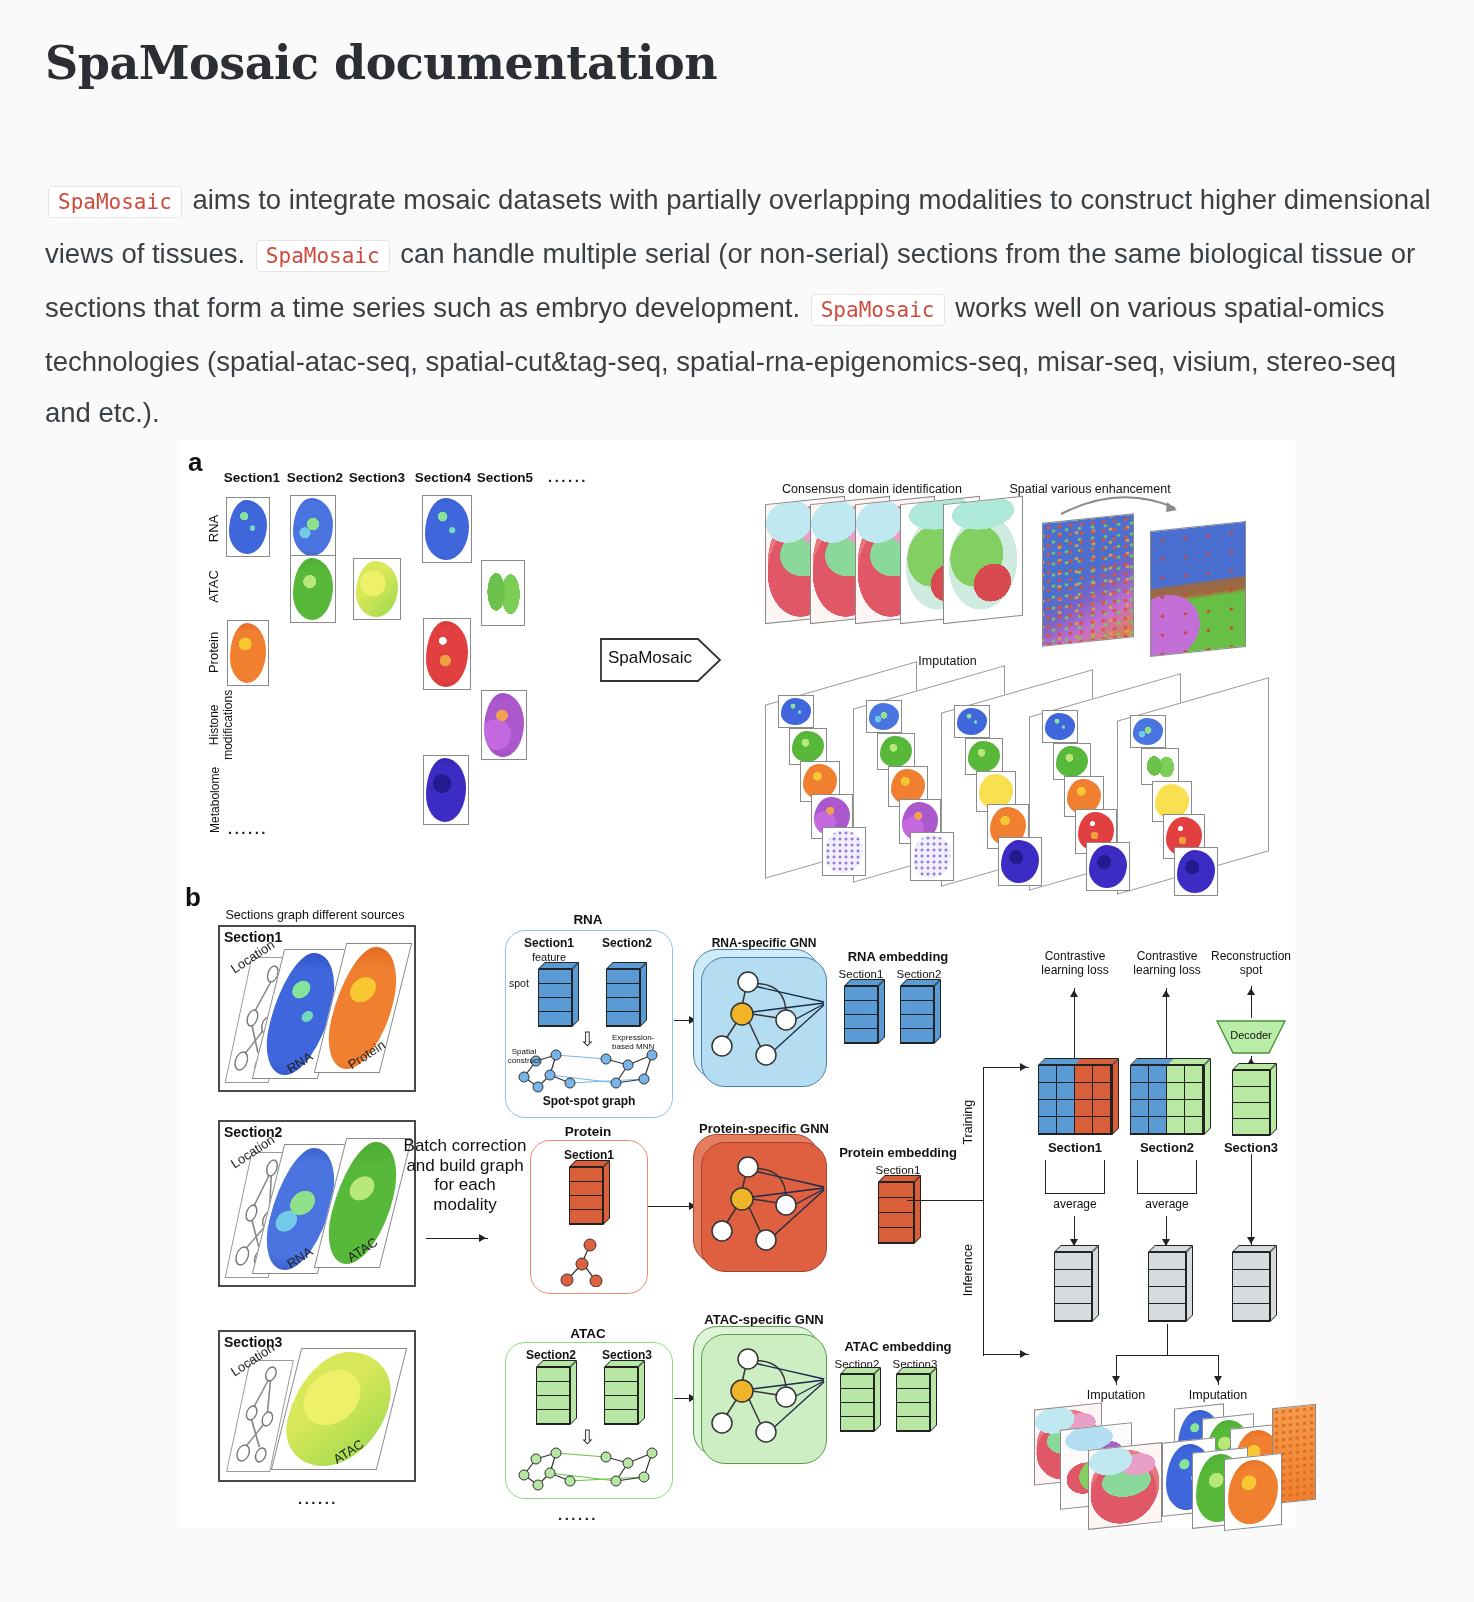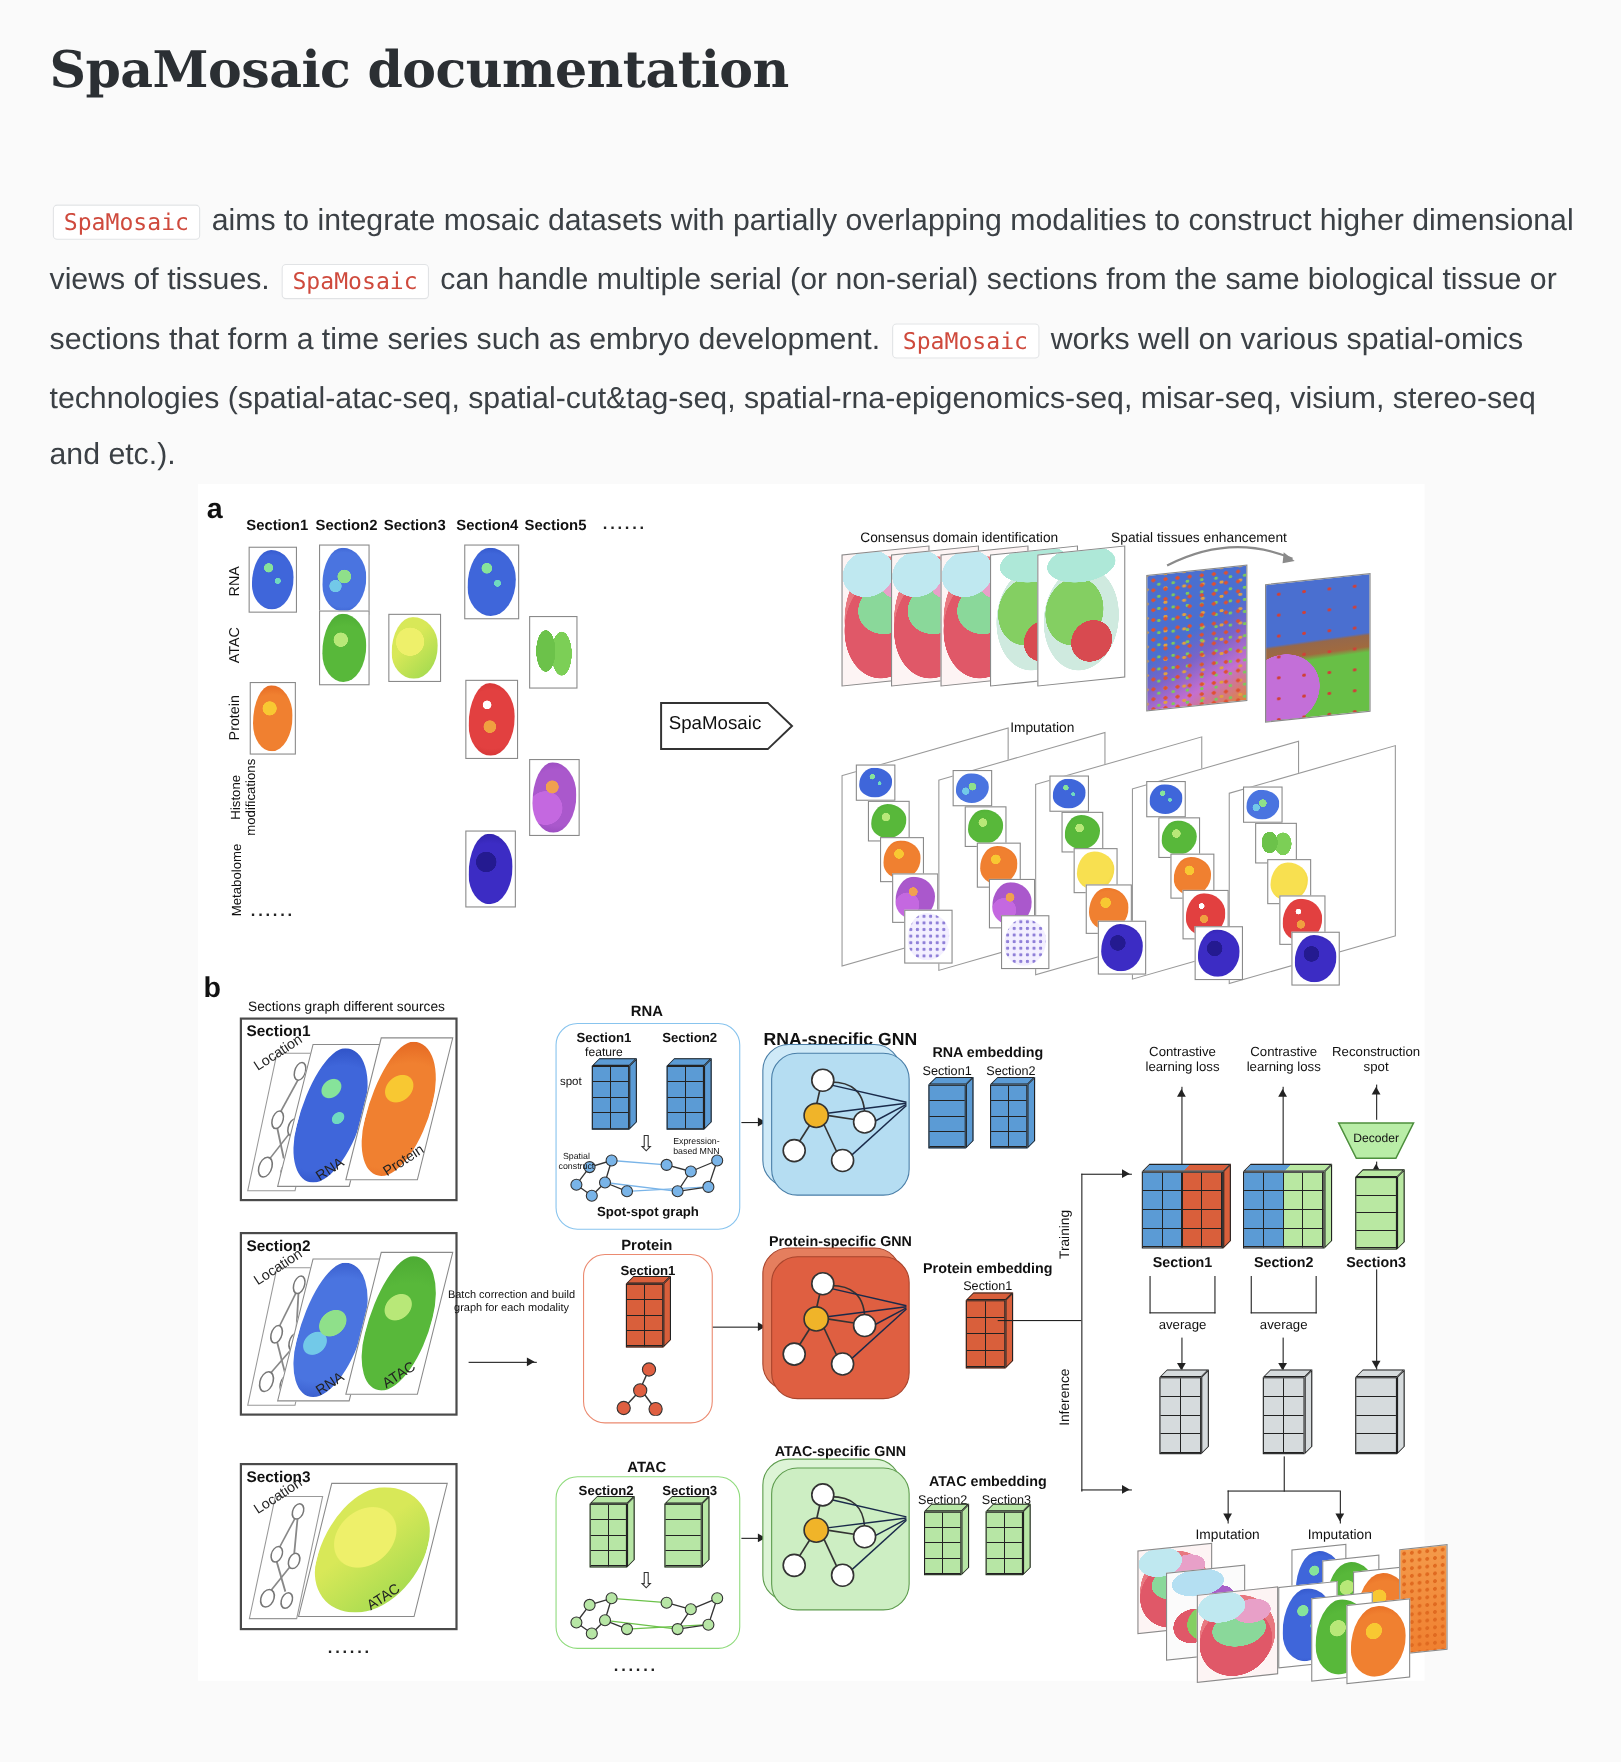--- a/index.html
+++ b/index.html
@@ -128,21 +128,21 @@
       </svg>
     <div class="lbl ctr" style="left:420px;top:208px;width:100px;font-size:17px">SpaMosaic</div>
 
     <div class="lbl ctr" style="left:567px;top:42px;width:250px;font-size:12.5px">Consensus domain identification</div>
     <div class="panel dmA" style="left:585px;top:60px;width:80px;height:120px"></div>
     <div class="panel dmA" style="left:630px;top:60px;width:80px;height:120px"></div>
     <div class="panel dmA" style="left:675px;top:60px;width:80px;height:120px"></div>
     <div class="panel dmB" style="left:720px;top:60px;width:80px;height:120px"></div>
     <div class="panel dmB" style="left:763px;top:60px;width:80px;height:120px"></div>
 
-    <div class="lbl ctr" style="left:800px;top:42px;width:220px;font-size:12.5px">Spatial tissues enhancement</div>
+    <div class="lbl ctr" style="left:800px;top:42px;width:220px;font-size:12.5px">Spatial various enhancement</div>
     <svg class="asvg" style="left:875px;top:50px" width="130" height="26">
         <path d="M6,24 Q65,-6 120,18" fill="none" stroke="#8a8a8a" stroke-width="2"></path>
         <polygon points="122,20 112,12 111,22" fill="#8a8a8a"></polygon>
       </svg>
     <div class="panel noisy" style="left:862px;top:78px;width:92px;height:124px"></div>
     <div class="panel clean" style="left:970px;top:86px;width:96px;height:126px"></div>
 
     <div class="lbl ctr" style="left:720px;top:214px;width:95px;font-size:12.5px">Imputation</div>
     <div class="iplane" style="left:585px;top:243px;width:150px;height:172px"></div>
     <div class="iplane" style="left:673px;top:247px;width:150px;height:172px"></div>
@@ -302,21 +302,21 @@
       </div>
       <div class="rlbl" style="left:8px;top:20px">Location</div>
       <div class="tplane" style="left:66px;top:16px;width:106px;height:122px">
           <div class="bl t-yellowgreen"></div>
         </div>
       <div class="rlbl" style="left:112px;top:112px">ATAC</div>
     </div>
 
     <div class="dots" style="left:118px;top:1050px">......</div>
 
-    <div class="lbl ctr" style="left:222px;top:732px;width:126px;font-size:10px">Batch correction and build graph for each modality</div>
+    <div class="lbl ctr" style="left:222px;top:696px;width:126px;font-size:17px">Batch correction and build graph for each modality</div>
     <div class="ar-r" style="left:246px;top:798px;width:62px"></div>
 
     <div class="lbl b ctr" style="left:355px;top:472px;width:106px;font-size:13.5px">RNA</div>
     <div class="mod" style="left:325px;top:490px;width:166px;height:186px;border-color:#88c4ee">
       <div class="lbl b ctr" style="left:10px;top:6px;width:66px;font-size:12px">Section1</div>
       <div class="lbl b ctr" style="left:88px;top:6px;width:66px;font-size:12px">Section2</div>
       <div class="lbl ctr" style="left:10px;top:20px;width:66px;font-size:11px">feature</div>
       <div class="lbl" style="left:3px;top:46px;font-size:10.5px">spot</div>
       <div class="cb cb2" style="left:32px;top:38px;width:34px;height:58px;--c:#5b9bd5"></div>
       <div class="cb cb2" style="left:100px;top:38px;width:34px;height:58px;--c:#5b9bd5"></div>
@@ -403,21 +403,21 @@
           <circle cx="132" cy="36" r="5" fill="#b7e6a5" stroke="#333"></circle>
       </svg>
     </div>
 
     <div class="dots" style="left:378px;top:1066px">......</div>
 
     <div class="ar-r" style="left:494px;top:580px;width:24px"></div>
     <div class="ar-r" style="left:468px;top:766px;width:50px"></div>
     <div class="ar-r" style="left:494px;top:958px;width:24px"></div>
 
-    <div class="lbl b ctr" style="left:513px;top:497px;width:142px;font-size:16px">RNA-specific GNN</div>
+    <div class="lbl b ctr" style="left:513px;top:497px;width:142px;font-size:12px">RNA-specific GNN</div>
     <div class="gnnb" style="left:513px;top:509px;width:124px;height:128px;background:#cfeaf8;border-color:#4a7fa8"></div>
     <div class="gnnf" style="left:521px;top:517px;width:124px;height:128px;background:#b5ddf2;border-color:#4a7fa8">
       <svg viewBox="0 0 124 128" width="124" height="128">
         <path d="M46,26 Q86,22 84,60" fill="none" stroke="#333" stroke-width="1.5"></path>
         <line x1="44" y1="30" x2="39" y2="52" stroke="#333" stroke-width="1.5"></line>
           <line x1="36" y1="62" x2="22" y2="84" stroke="#333" stroke-width="1.5"></line>
           <line x1="46" y1="62" x2="60" y2="92" stroke="#333" stroke-width="1.5"></line>
           <line x1="50" y1="56" x2="76" y2="60" stroke="#333" stroke-width="1.5"></line>
         <line x1="52" y1="28" x2="122" y2="44" stroke="#1a2a4a" stroke-width="1.3"></line>
           <line x1="50" y1="54" x2="122" y2="45" stroke="#1a2a4a" stroke-width="1.3"></line>

